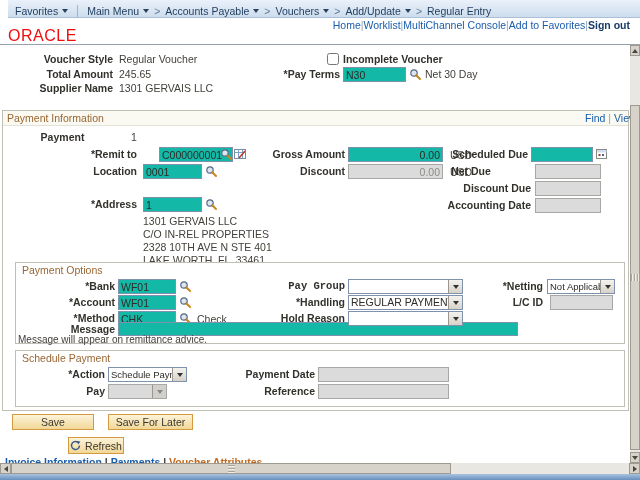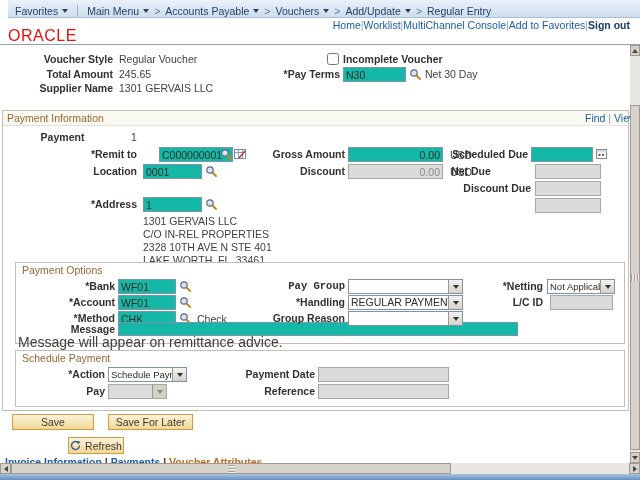--- a/index.html
+++ b/index.html
@@ -60,21 +60,21 @@
     display:flex;align-items:center;justify-content:center;cursor:pointer;}
   .t-up{width:0;height:0;border-left:3px solid transparent;border-right:3px solid transparent;border-bottom:4px solid #4a4840;}
   .t-dn{width:0;height:0;border-left:3px solid transparent;border-right:3px solid transparent;border-top:4px solid #4a4840;}
   .t-lf{width:0;height:0;border-top:3px solid transparent;border-bottom:3px solid transparent;border-right:4px solid #4a4840;}
   .t-rt{width:0;height:0;border-top:3px solid transparent;border-bottom:3px solid transparent;border-left:4px solid #4a4840;}
   .grip{display:flex;gap:1px;}
   .grip b{width:1px;height:7px;background:#aba69c;border-right:1px solid #f2f0ea;}
   .grip.h b{width:7px;height:1px;border-right:none;border-bottom:1px solid #f2f0ea;}
   .bstrip{position:absolute;left:0;top:474px;width:640px;height:6px;background:linear-gradient(#a9c2de,#6890bd);}
   .addr{position:absolute;color:#44413b;line-height:13px;white-space:pre;}
-  .note{position:absolute;color:#3f3d38;font-size:14px;white-space:nowrap;}
+  .note{position:absolute;color:#3f3d38;font-size:10px;white-space:nowrap;}
   .cb{position:absolute;width:12px;height:12px;margin:0;accent-color:#4a6a8f;}
 </style>
 </head>
 <body>
 
 <div id="screen">
 
   <div class="navbar">
     <span class="nav-item">
       <span>Favorites</span>
@@ -212,20 +212,21 @@
         <rect x="6" y="6" width="2" height="2" fill="#4a6a8f"></rect>
       </svg>
   </span>
 
   <div class="lbl" style="left:411px;top:164px;width:120px;text-align:center;">Net Due</div>
   <input class="tb dis" style="left: 535px; top: 164px; width: 66px;" disabled="" value="">
 
   <div class="lbl" style="left:411px;top:181px;width:120px;">Discount Due</div>
   <input class="tb dis" style="left: 535px; top: 181px; width: 66px;" disabled="" value="">
 
+  <div class="lbl" style="left:411px;top:198px;width:120px;">Accounting Date</div>
   <input class="tb dis" style="left: 535px; top: 198px; width: 66px;" disabled="" value="">
 
   <div class="gbox" style="left:15px;top:262px;width:610px;height:82px;"></div>
   <div class="sect-title abs" style="left:22px;top:264px;">Payment Options</div>
 
   <div class="lbl" style="left:15px;top:279px;width:100px;">*Bank</div>
   <input class="tb" style="left: 118px; top: 279px; width: 58px;" value="WF01">
   <span class="ico" style="left:179px;top:280px;">
     <svg width="13" height="13">
         <circle cx="5" cy="5" r="3.2" fill="#dce6f0" stroke="#5a6a85" stroke-width="1.2"></circle>
@@ -265,21 +266,21 @@
   </div>
 
   <div class="lbl" style="left:245px;top:295px;width:100px;">*Handling</div>
   <div class="dd" style="left:348px;top:295px;width:115px;">
     <span class="txt">REGULAR PAYMENTS</span>
     <span class="arw">
         <i></i>
       </span>
   </div>
 
-  <div class="lbl" style="left:245px;top:311px;width:100px;">Group Reason</div>
+  <div class="lbl" style="left:245px;top:311px;width:100px;">Hold Reason</div>
   <div class="dd" style="left:348px;top:311px;width:115px;">
     <span class="txt"></span>
     <span class="arw">
         <i></i>
       </span>
   </div>
 
   <div class="lbl" style="left:443px;top:279px;width:100px;">*Netting</div>
   <div class="dd" style="left:547px;top:279px;width:68px;">
     <span class="txt" style="font-size:9.5px;">Not Applicable</span>

